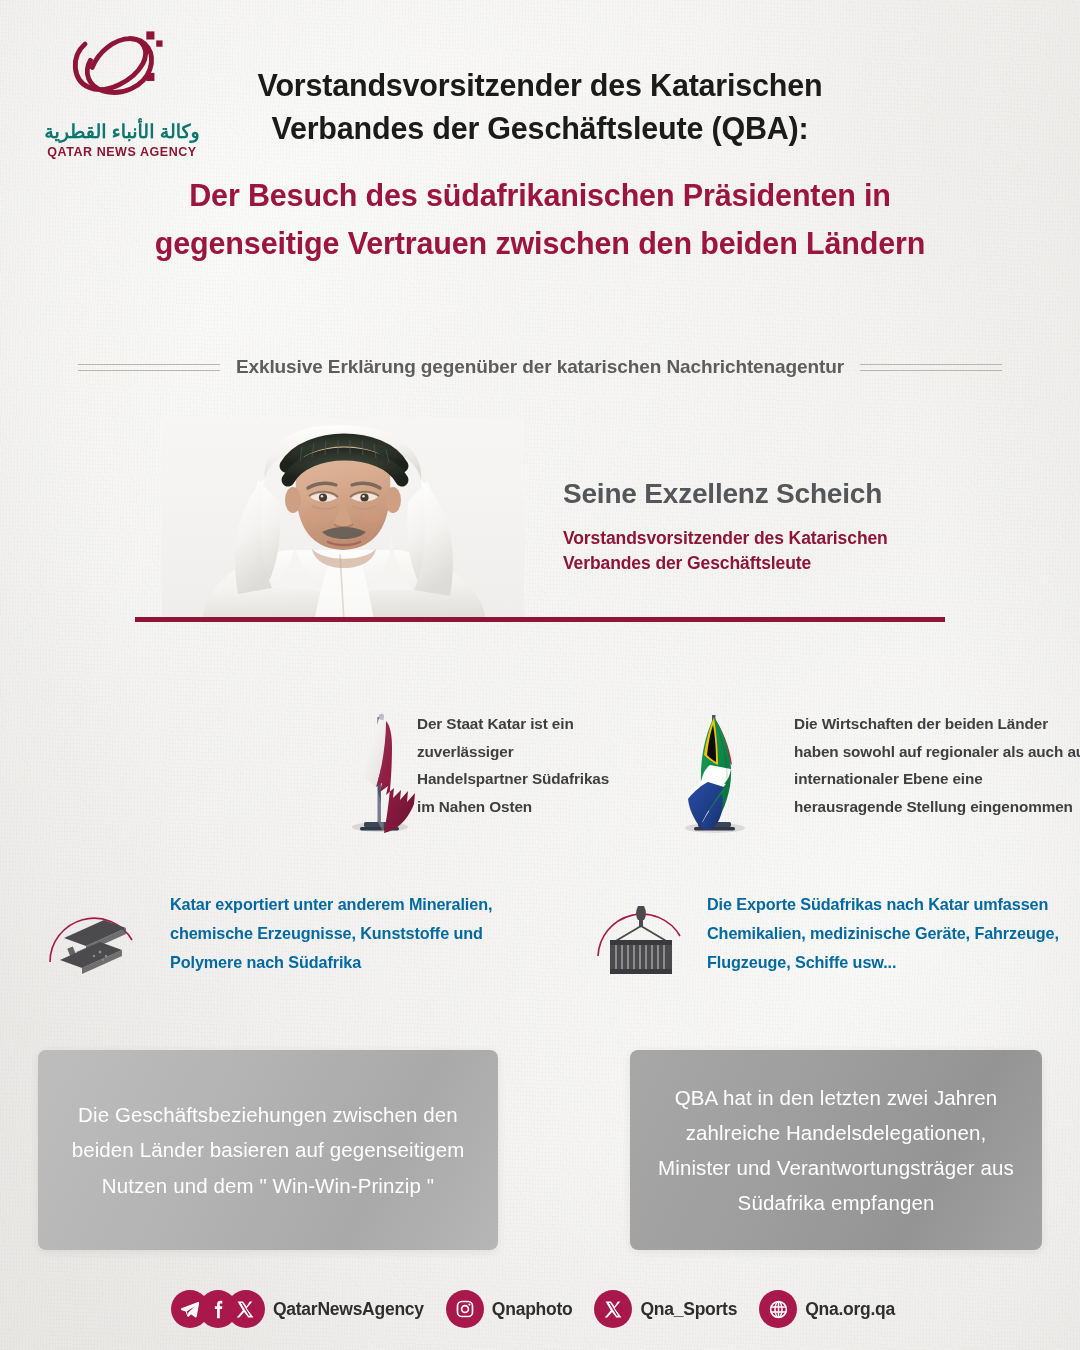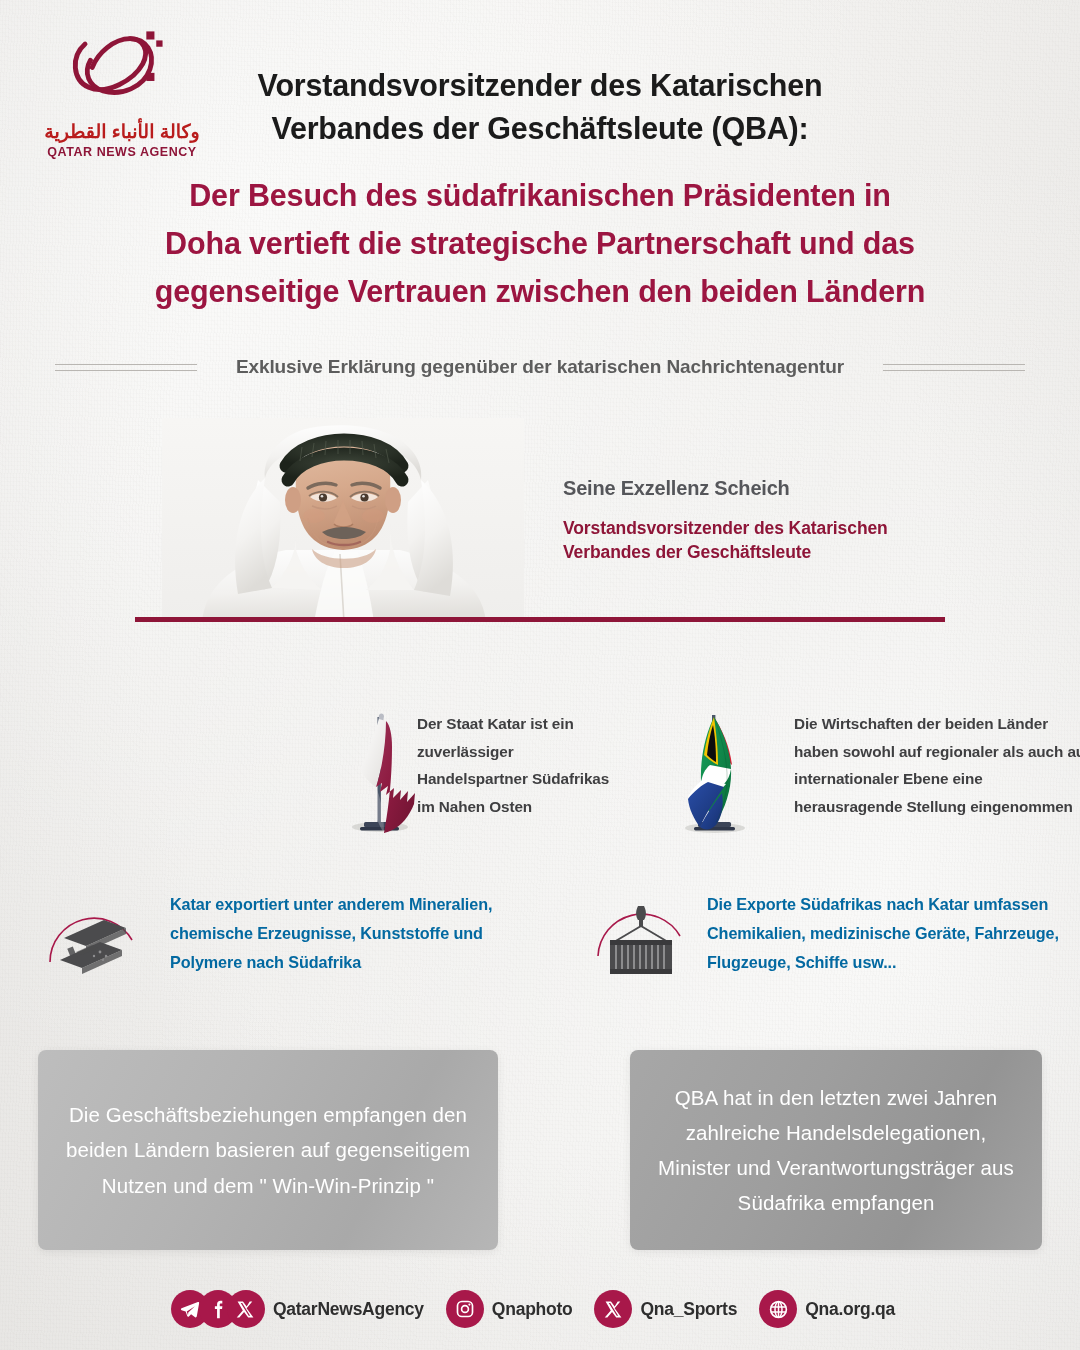--- a/index.html
+++ b/index.html
@@ -58,21 +58,21 @@
     left: 52px;
     top: 26px;
     width: 140px;
     height: 132px;
     display: flex;
     flex-direction: column;
     align-items: center;
   }
   .logo-mark { width: 122px; height: 86px; display:block; }
   .logo-ar {
-    color: #b91c1c;
+    color: #0f766e;
     font-size: 19px;
     font-weight: 700;
     letter-spacing: .5px;
     line-height: 1;
     margin-top: 18px;
     direction: rtl;
     white-space: nowrap;
   }
   .logo-en {
     color: #8e1538;
@@ -113,21 +113,21 @@
 
   
   .subrow {
     position: absolute;
     top: 349px;
     left: 55px;
     width: 970px;
     height: 36px;
     display: flex;
     align-items: center;
-    justify-content: space-between;
+    justify-content: center;
     gap: 16px;
   }
   .rule { flex: 0 0 142px; height: 7px; position: relative; }
   .rule::before, .rule::after {
     content: "";
     position: absolute;
     left: 0; right: 0;
     height: 1px;
     background: #b9b6b2;
   }
@@ -153,21 +153,21 @@
   .portrait svg { display: block; width: 100%; height: 100%; }
 
   .identity {
     position: absolute;
     left: 563px;
     top: 475px;
     width: 430px;
   }
   .id-name {
     color: #55565a;
-    font-size: 20px;
+    font-size: 28px;
     font-weight: 700;
     line-height: 1.33;
     letter-spacing: -.2px;
   }
   .id-role {
     margin-top: 14px;
     color: #8e1538;
     font-size: 17.5px;
     font-weight: 700;
     line-height: 1.40;
@@ -324,21 +324,20 @@
   </div>
 
   <div class="kicker">
     <div>Vorstandsvorsitzender des Katarischen</div>
     <div>Verbandes der Geschäftsleute (QBA):</div>
   </div>
 </div>
 
 <div class="headline layer">
   <div>Der Besuch des südafrikanischen Präsidenten in</div>
-  <div>Doha vertieft die strategische Partnerschaft und das</div>
   <div>gegenseitige Vertrauen zwischen den beiden Ländern</div>
 </div>
 
 <div class="subrow layer">
   <span class="rule"></span>
   <span class="subtitle">Exklusive Erklärung gegenüber der katarischen Nachrichtenagentur</span>
   <span class="rule"></span>
 </div>
 
 <div class="portrait layer">
@@ -571,21 +570,21 @@
           <path d="M72 54 L 72 80"></path>
       </g>
       <rect x="18" y="50" width="62" height="5" fill="#3a3a3c"></rect>
       <rect x="18" y="79" width="62" height="5" fill="#3a3a3c"></rect>
     </svg>
   </div>
   <div class="tx">Die Exporte Südafrikas nach Katar umfassen Chemikalien, medizinische Geräte, Fahrzeuge, Flugzeuge, Schiffe usw...</div>
 </div>
 
 <div class="card card-left layer">
-  <p>Die Geschäftsbeziehungen empfangen den beiden Ländern basieren auf gegenseitigem Nutzen und dem " Win-Win-Prinzip "</p>
+  <p>Die Geschäftsbeziehungen zwischen den beiden Länder basieren auf gegenseitigem Nutzen und dem " Win-Win-Prinzip "</p>
 </div>
 <div class="card card-right layer">
   <p>QBA hat in den letzten zwei Jahren zahlreiche Handelsdelegationen, Minister und Verantwortungsträger aus Südafrika empfangen</p>
 </div>
 
 <div class="footer layer">
   <div class="social-group">
 
     <div class="social-item">
       <span class="badge">

